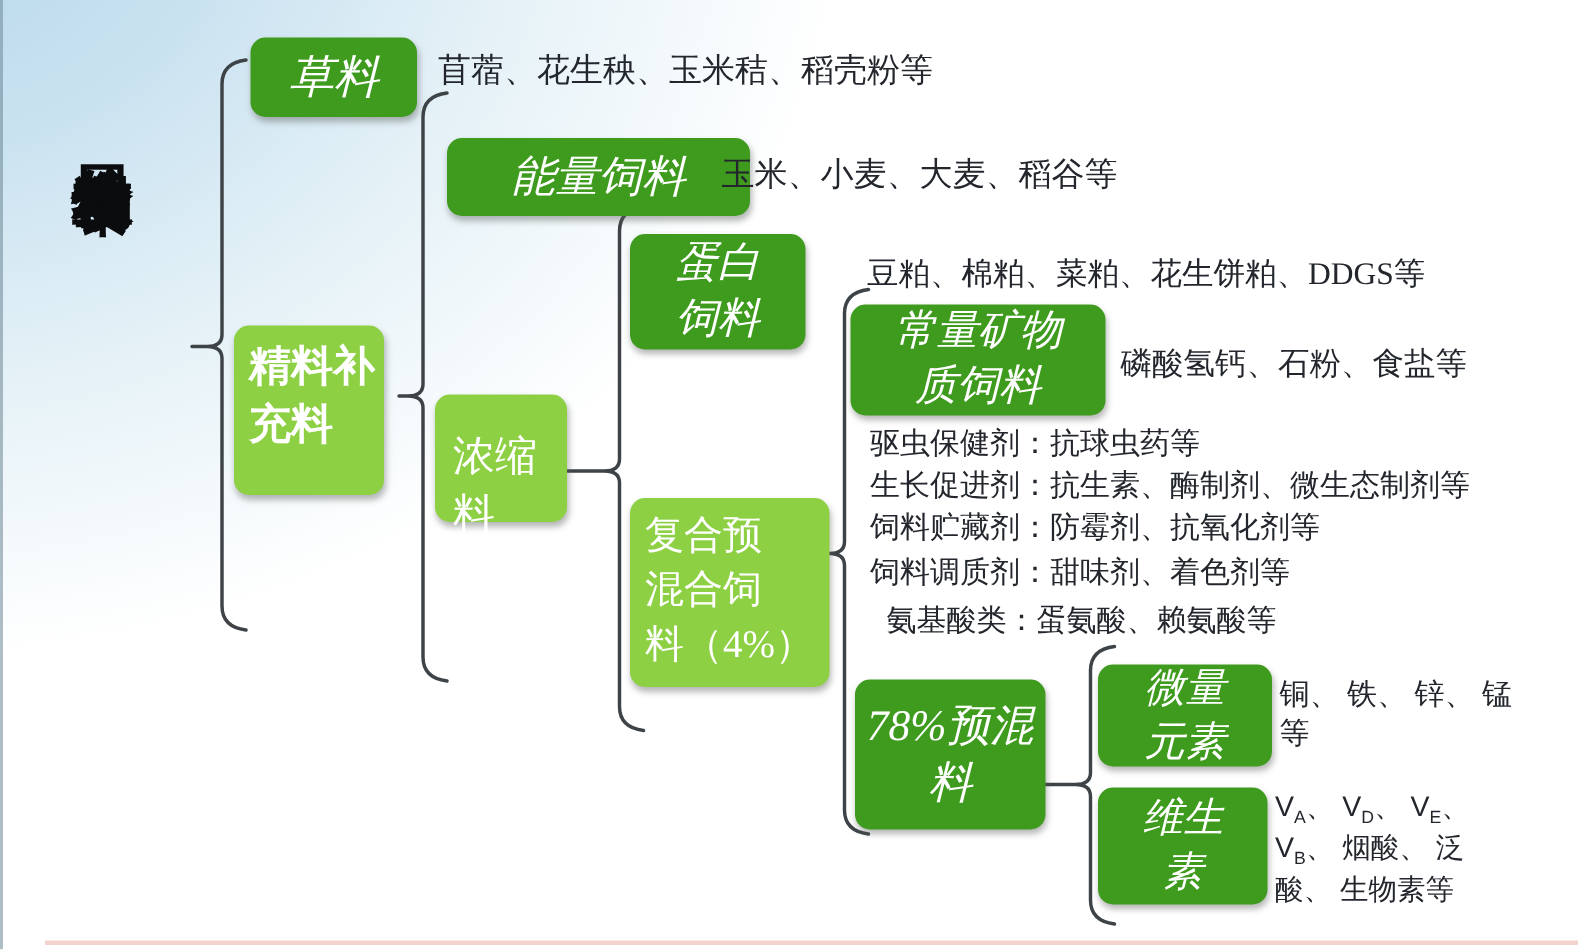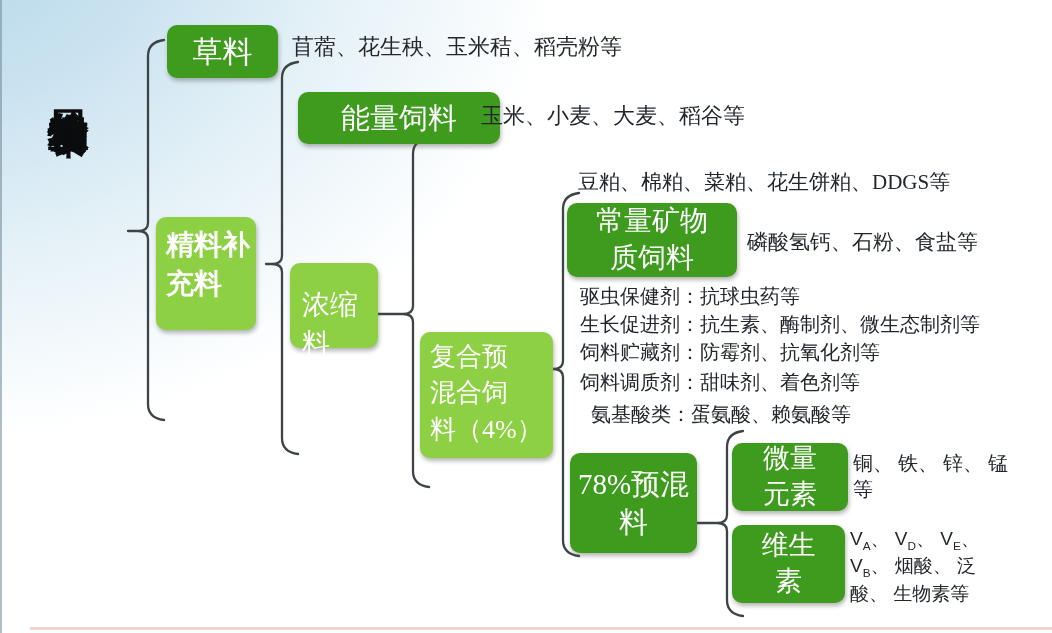--- a/index.html
+++ b/index.html
@@ -20,21 +20,21 @@
     line-height:1.0;
   }
   svg.braces{position:absolute;left:0;top:0;}
   .node{
     position:absolute;border-radius:10px;color:#ffffff;
     display:flex;align-items:center;justify-content:center;
     white-space:pre-line;text-align:center;
     box-shadow:1px 3px 4px rgba(90,95,90,.45);
     line-height:1.32;
   }
-  .node.dark{background:#3E9B1E;}
+  .node.dark{background:#3E9B1E;font-style:italic;}
   .node.light{background:#8DD044;}
   .node.left{justify-content:flex-start;align-items:flex-start;
     text-align:left;line-height:1.4;}
   .desc{
     position:absolute;color:#23272d;white-space:pre-line;line-height:1.28;
   }
   .desc-vitamins{font-family:"Liberation Sans","DejaVu Sans",sans-serif;
     line-height:1.32;}
   .desc-vitamins sub{font-size:.62em;}
 </style>
@@ -58,20 +58,22 @@
 
   <div class="node light left" style="left: 156px; top: 217px; width: 100px; height: 113px; font-size: 28px; padding: 8px 0px 0px 10px; box-sizing: border-box; background: rgb(141, 208, 68); font-weight: bold;">精料补
 充料</div>
 
   <div class="node dark" style="left: 298px; top: 92px; width: 202px; height: 52px; font-size: 29px; background: rgb(62, 155, 30);">能量饲料</div>
   <div class="desc" style="left:481px;top:102px;font-size:22px;">玉米、小麦、大麦、稻谷等</div>
 
   <div class="node light left" style="left: 290px; top: 263px; width: 88px; height: 85px; font-size: 28px; padding: 22px 0px 0px 12px; box-sizing: border-box; background: rgb(141, 208, 68);">浓缩
 料</div>
 
+  <div class="node dark" style="left: 420px; top: 156px; width: 117px; height: 77px; font-size: 28px; background: rgb(62, 155, 30);">蛋白
+饲料</div>
   <div class="desc" style="left:550px;top:169px;font-size:21px;margin-left:28px;">豆粕、棉粕、菜粕、花生饼粕、DDGS等</div>
 
   <div class="node light left" style="left: 420px; top: 332px; width: 133px; height: 126px; font-size: 26px; padding: 7px 0px 0px 10px; box-sizing: border-box; background: rgb(141, 208, 68);">复合预
 混合饲
 料（4%）</div>
 
   <div class="node dark" style="left: 567px; top: 203px; width: 170px; height: 74px; font-size: 28px; background: rgb(62, 155, 30);">常量矿物
 质饲料</div>
   <div class="desc" style="left:747px;top:229px;font-size:21px;">磷酸氢钙、石粉、食盐等</div>
 

